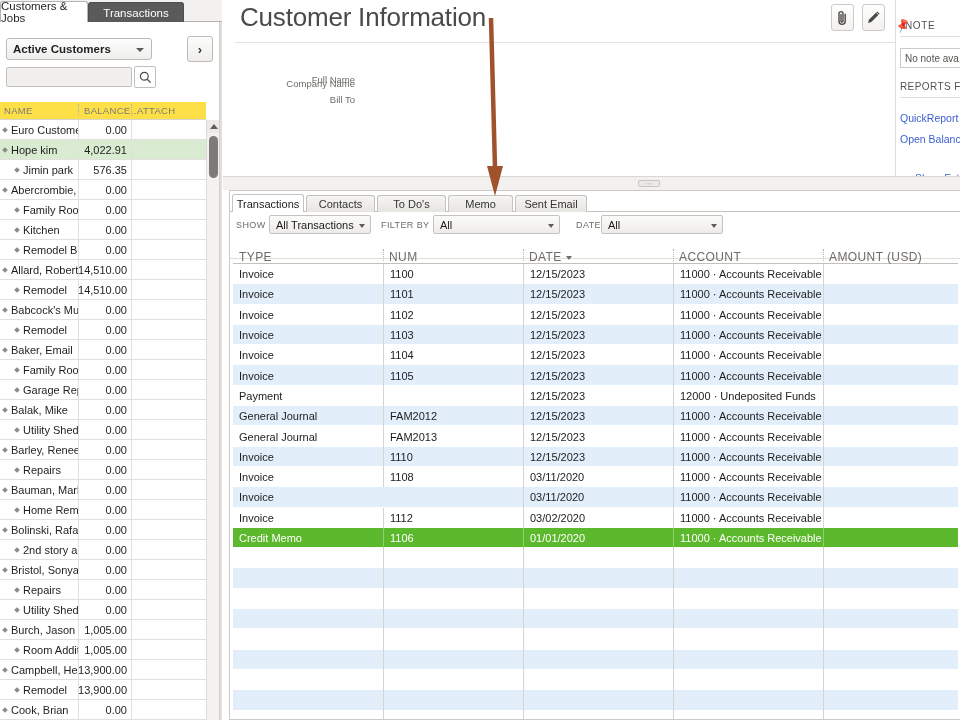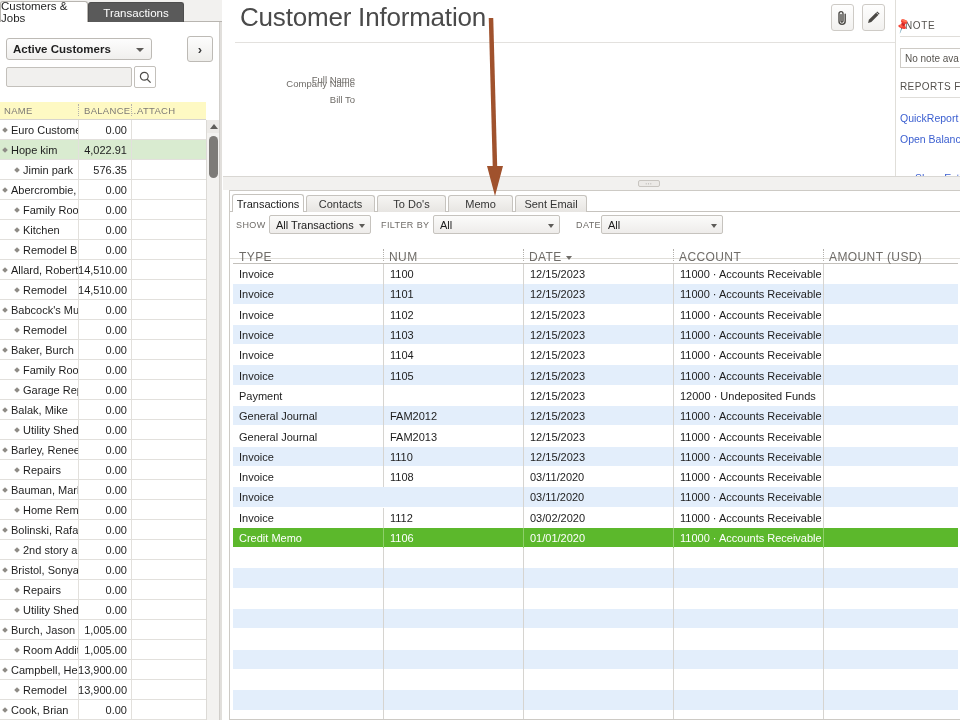--- a/index.html
+++ b/index.html
@@ -75,21 +75,21 @@
   }
   #search-btn {
     position: absolute; left: 134px; top: 44px; width: 22px; height: 22px;
     background: #ffffff; border: 1px solid #c3c0bb; border-radius: 2px;
     display: flex; align-items: center; justify-content: center;
   }
 
   
   #cust-head {
     position: absolute; left: 0; top: 80px; width: 206px; height: 18px;
-    background: #fef9c3; border-bottom: 1px solid #d7d4cf;
+    background: #fde047; border-bottom: 1px solid #d7d4cf;
   }
   .chcell {
     position: absolute; top: 3px; font-size: 9.5px; color: #7d7a76;
     letter-spacing: 0.3px;
   }
   .chsep {
     position: absolute; top: 2px; width: 0; height: 12px;
     border-left: 1px dotted #b4b1ac;
   }
 
@@ -456,21 +456,21 @@
             <div class="cname">
               <span class="diamond"></span>
               <span>Remodel</span>
             </div>
             <div class="cbal">0.00</div>
             <div class="catt"></div>
           </div>
           <div class="crow lvl1">
             <div class="cname">
               <span class="diamond"></span>
-              <span>Baker, Burch</span>
+              <span>Baker, Email</span>
             </div>
             <div class="cbal">0.00</div>
             <div class="catt"></div>
           </div>
           <div class="crow lvl2">
             <div class="cname">
               <span class="diamond"></span>
               <span>Family Room</span>
             </div>
             <div class="cbal">0.00</div>

